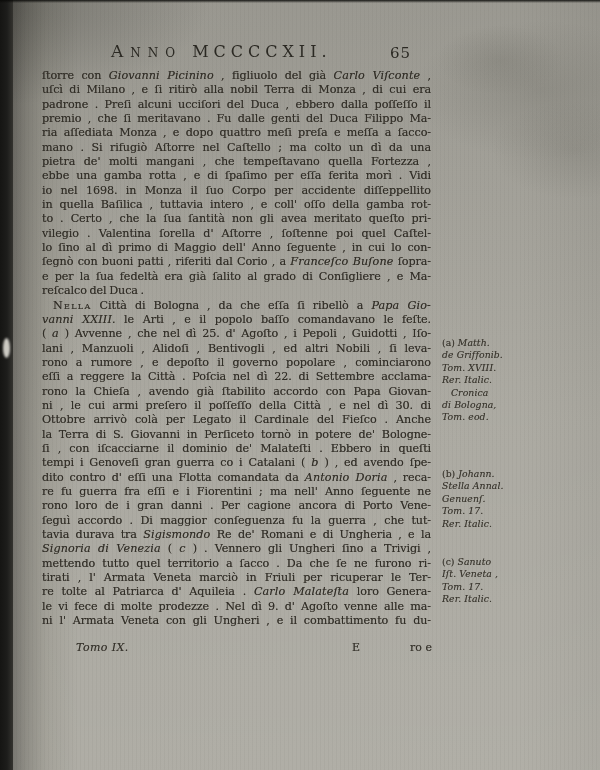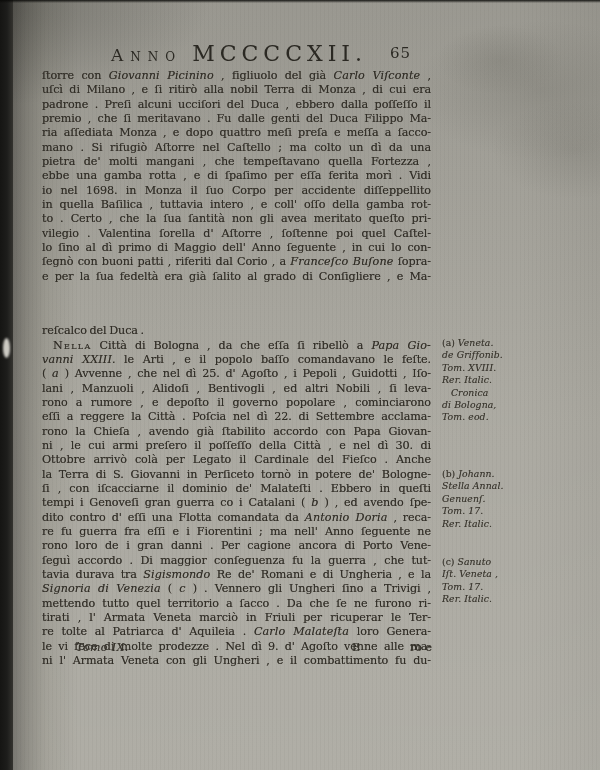--- a/index.html
+++ b/index.html
@@ -27,34 +27,34 @@
   #edge-left{position:absolute;left:0;top:0;width:13px;height:770px;
     background:linear-gradient(90deg,#151513 0,#1d1d1b 7px,#34332f 13px);}
   #edge-top{position:absolute;left:0;top:0;width:600px;height:3px;
     background:linear-gradient(180deg,rgba(10,10,8,.9),rgba(10,10,8,0));}
   #spine-speck{position:absolute;left:3px;top:338px;width:7px;height:20px;border-radius:50%;
     background:rgba(235,233,225,.85);filter:blur(1px);}
 
   
   .hdr-anno{position:absolute;left:111px;top:41px;color:#2b2923;
     font-size:17px;letter-spacing:7px;font-variant:small-caps;}
-  .hdr-year{font-size:22px;letter-spacing:5px;font-variant:normal;margin-left:10px;margin-top:22px;}
+  .hdr-year{font-size:16px;letter-spacing:5px;font-variant:normal;margin-left:10px;margin-top:22px;}
   .hdr-page{position:absolute;left:390px;top:44px;color:#2b2923;font-size:15px;letter-spacing:1px;}
 
   
   #body-lines{position:absolute;left:42px;top:69px;width:389px;color:#312e27;
     text-shadow:0 0 .5px rgba(45,40,32,.55);}
   .bline{
     height:14.35px;overflow:hidden;
     font-size:11.2px;line-height:14.35px;
     word-spacing:-0.8px;letter-spacing:-0.1px;
     text-align:justify;text-align-last:justify;
     white-space:normal;
   }
-  .bline.short{text-align:left;text-align-last:left;margin-top:40px;}
+  .bline.short{text-align:left;text-align-last:left;}
   .bline.ind{padding-left:11px;width:378px;}
   .bline i{letter-spacing:.1px;}
   .sc{font-variant:small-caps;letter-spacing:1.3px;margin-top:20px;}
 
   
   .margin-note{position:absolute;left:442px;width:88px;color:#3a372f;
     font-size:9.3px;line-height:12.4px;text-shadow:0 0 .4px rgba(45,40,32,.5);}
   .note-0{top:337px;}
   .note-1{top:468px;}
   .note-2{top:556px;}
@@ -116,21 +116,21 @@
       <div class="bline">tavia durava tra <i>Sigismondo</i> Re de' Romani e di Ungheria , e la</div>
       <div class="bline"><i>Signoria di Venezia</i> ( <i>c</i> ) . Vennero gli Ungheri ſino a Trivigi ,</div>
       <div class="bline">mettendo tutto quel territorio a ſacco . Da che ſe ne furono ri-</div>
       <div class="bline">tirati , l' Armata Veneta marciò in Friuli per ricuperar le Ter-</div>
       <div class="bline">re tolte al Patriarca d' Aquileia . <i>Carlo Malateſta</i> loro Genera-</div>
       <div class="bline">le vi fece di molte prodezze . Nel dì 9. d' Agoſto venne alle ma-</div>
       <div class="bline">ni l' Armata Veneta con gli Ungheri , e il combattimento fu du-</div>
     </div>
 
   <div class="margin-note note-0">
-      <div class="nline">(a) <i>Veneta.</i></div>
+      <div class="nline">(a) <i>Matth.</i></div>
       <div class="nline"><i>de Griffonib.</i></div>
       <div class="nline"><i>Tom. XVIII.</i></div>
       <div class="nline"><i>Rer. Italic.</i></div>
       <div class="nline">&nbsp;&nbsp;&nbsp;<i>Cronica</i></div>
       <div class="nline"><i>di Bologna,</i></div>
       <div class="nline"><i>Tom. eod.</i></div>
     </div>
   <div class="margin-note note-1">
       <div class="nline">(b) <i>Johann.</i></div>
       <div class="nline"><i>Stella Annal.</i></div>

